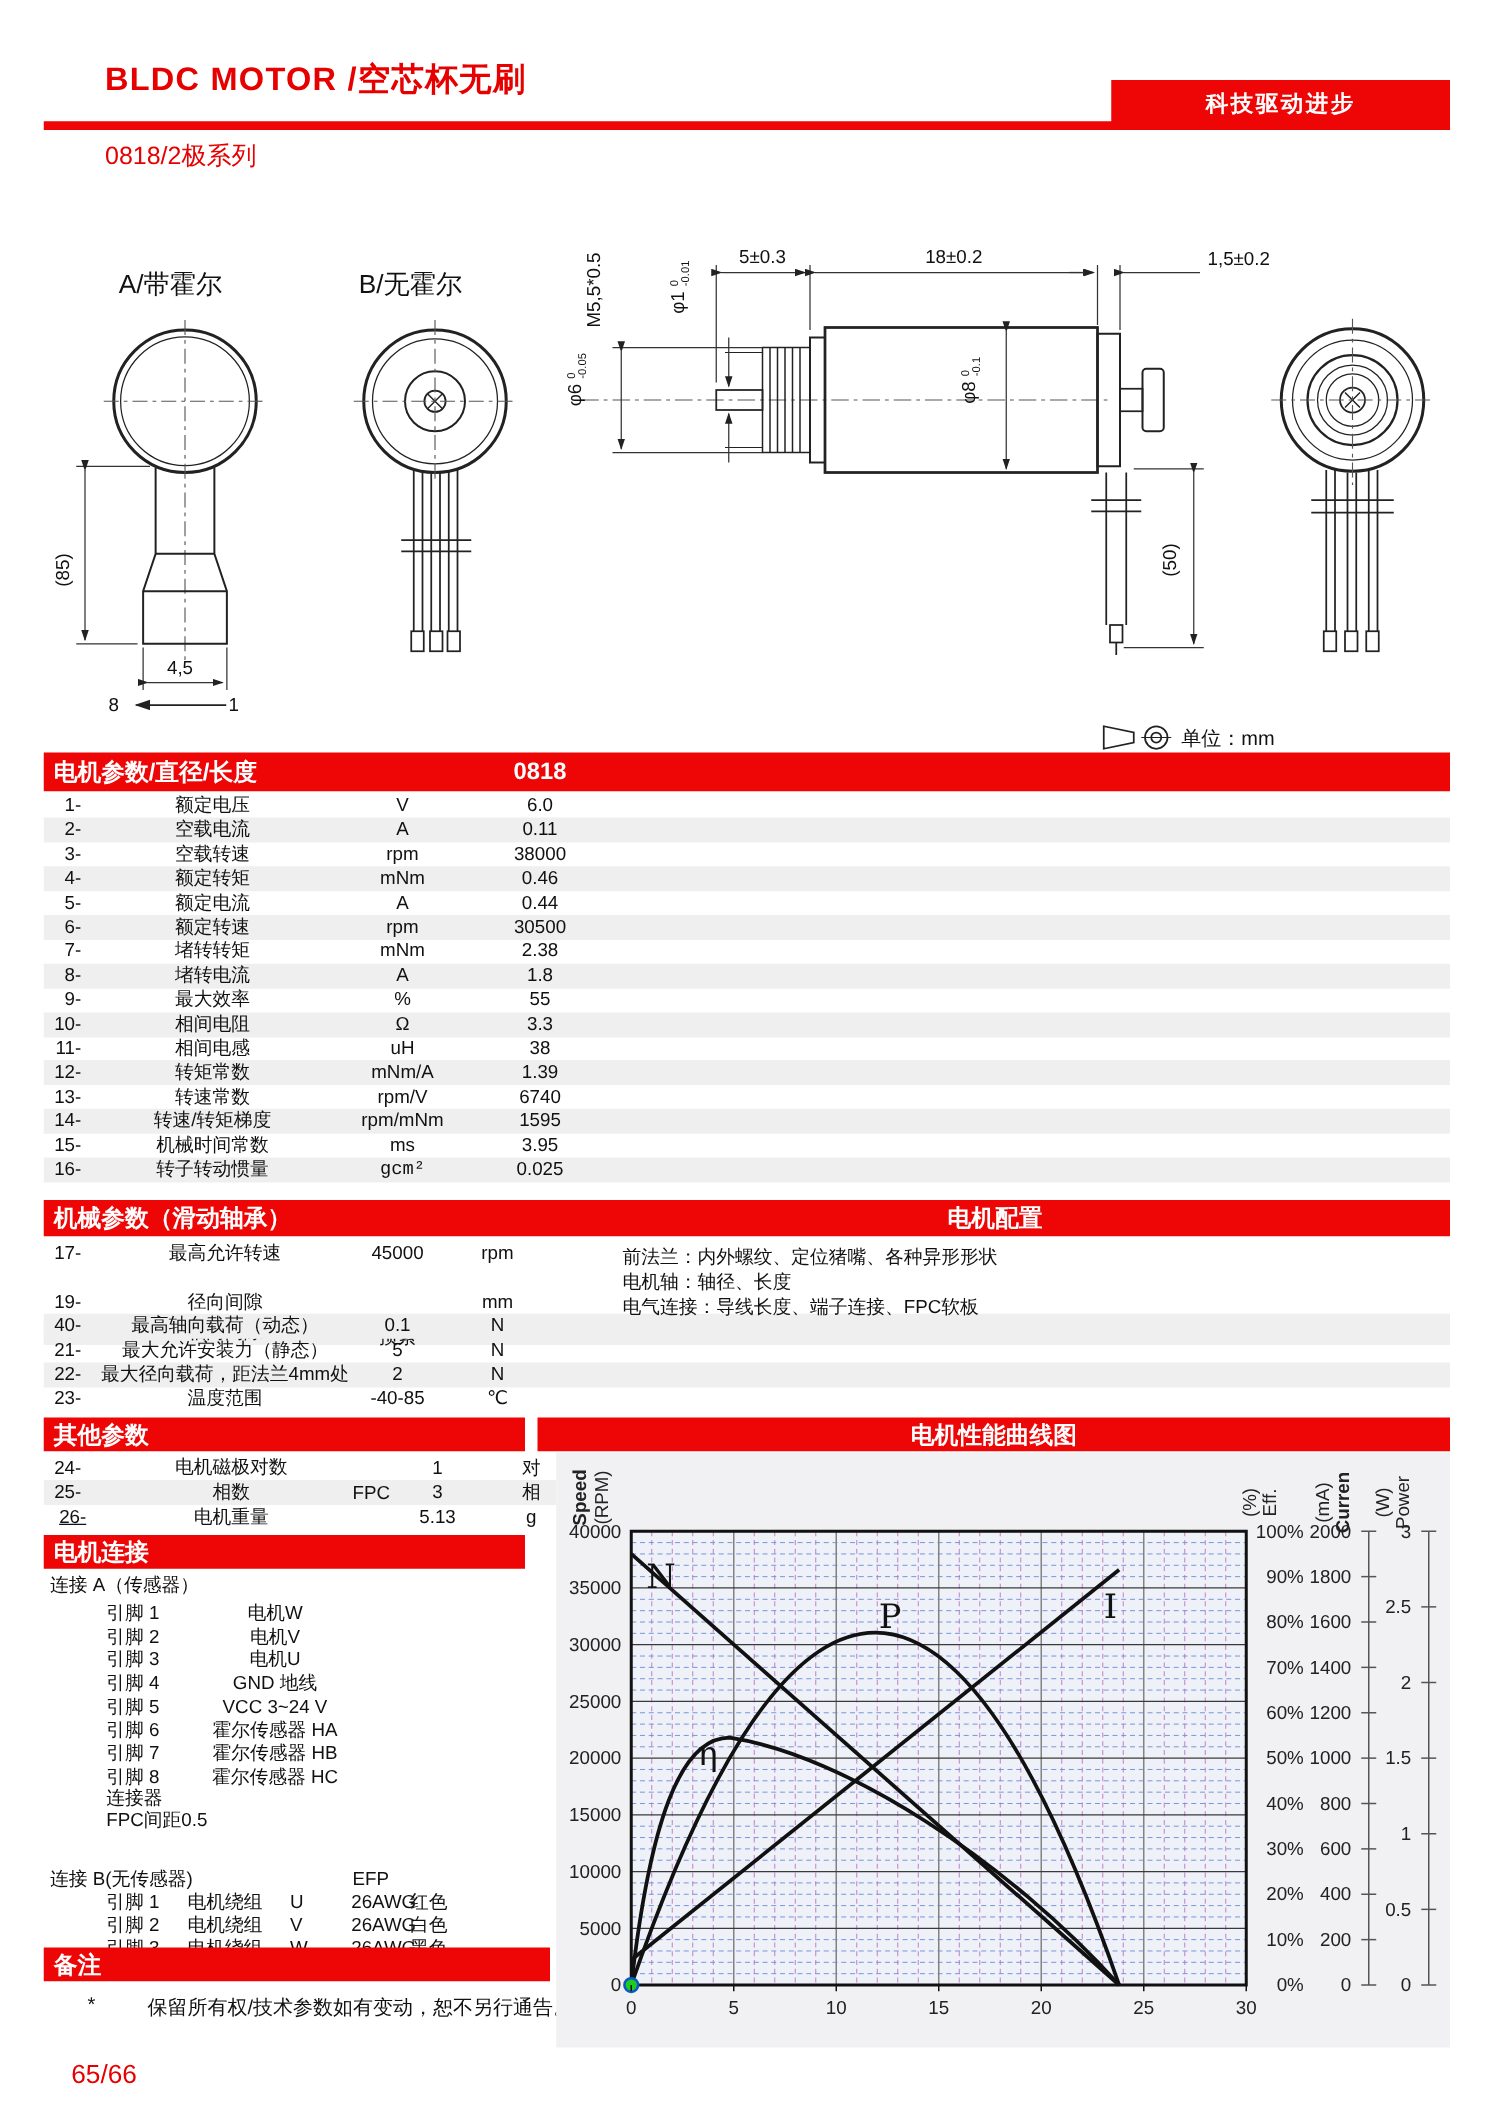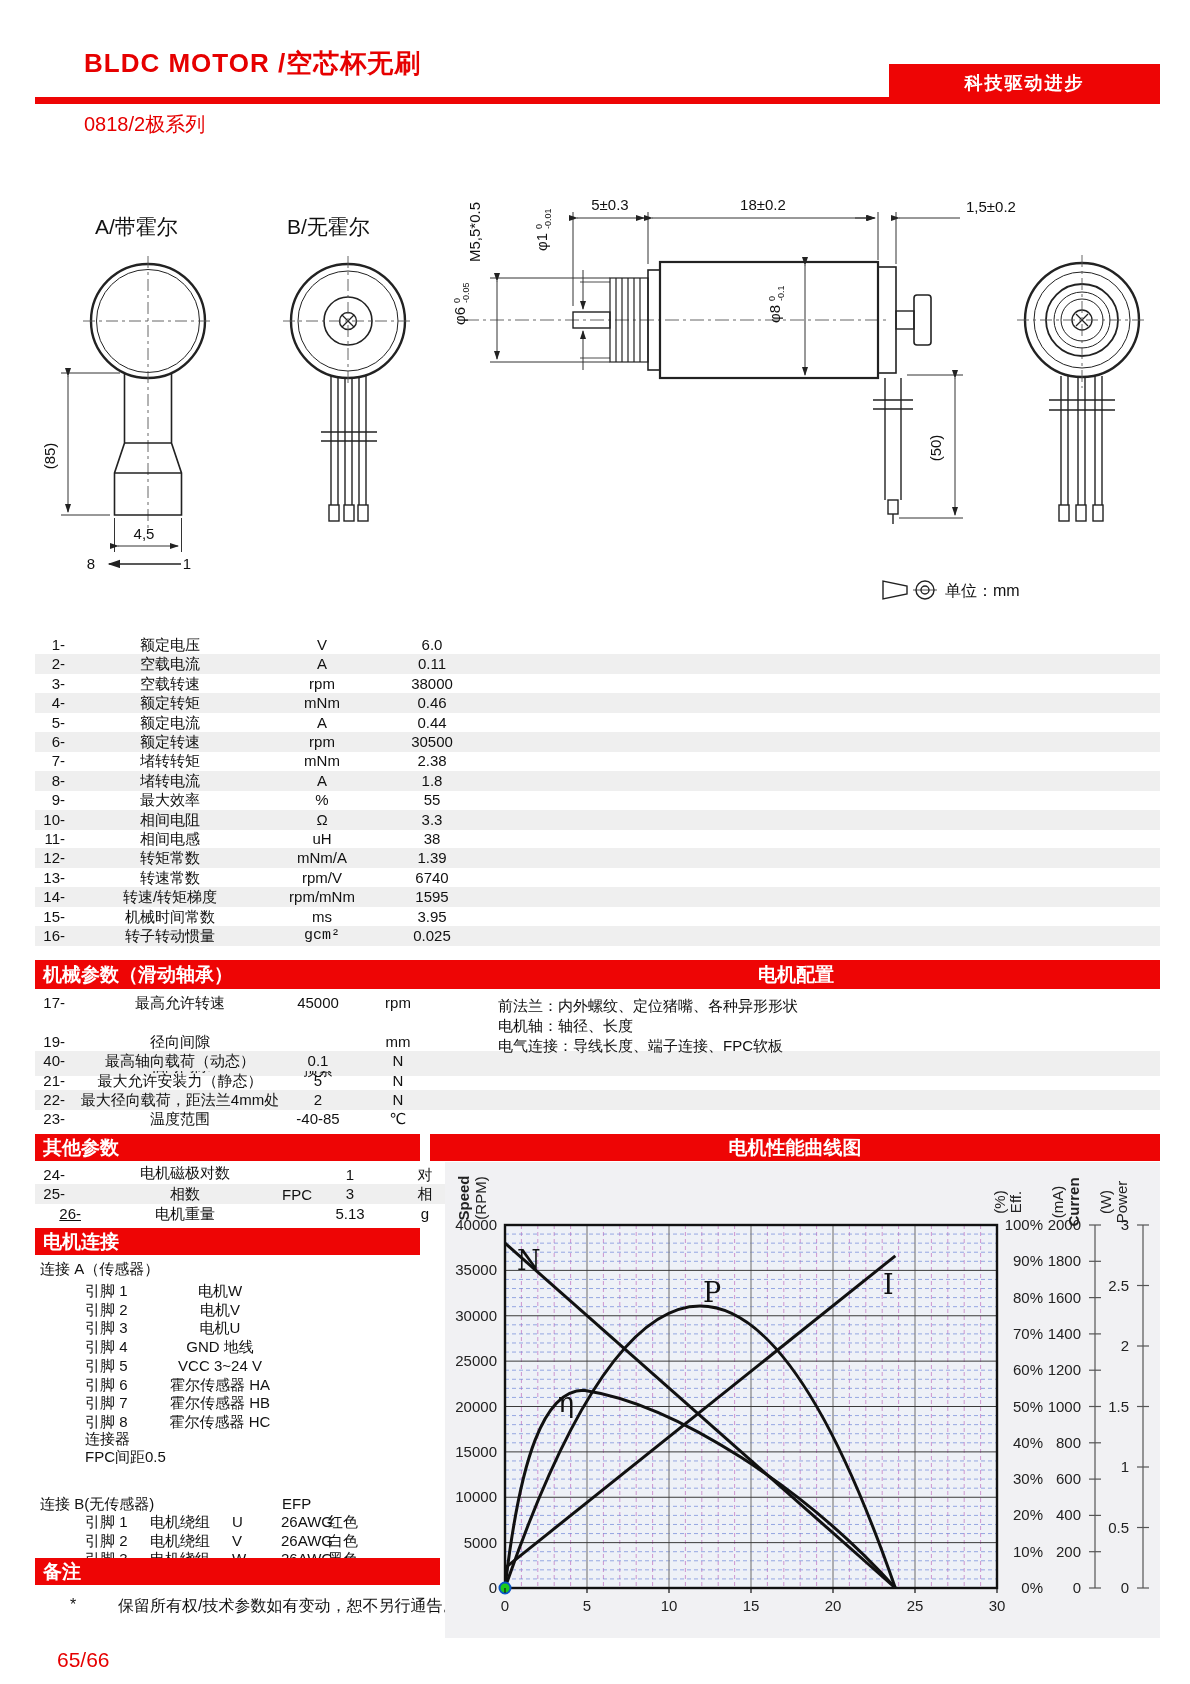--- a/index.html
+++ b/index.html
@@ -212,20 +212,24 @@
       <g stroke="#222" stroke-width="1.4">
         <polygon points="848,421 848,439 872,434 872,426"></polygon>
         <circle cx="890" cy="430" r="9"></circle>
         <circle cx="890" cy="430" r="4"></circle>
         <line x1="878" y1="430" x2="902" y2="430" stroke-width="0.8"></line>
       </g>
       <text x="910" y="436" font-size="16" fill="#111" stroke="none">单位：mm</text>
     </g>
   </svg>
 
+  <div class="abs band" style="left:35px;top:602px;width:1125px;height:31px;">
+    <span class="pad">电机参数/直径/长度</span>
+    <span style="position:absolute;left:347px;width:100px;text-align:center;">0818</span>
+  </div>
   <div id="rows1">
       <div class="trow" style="top: 635px; width: 1125px;">
         <div class="cell c-no" style="left: 0px; width: 30px;">1-</div>
         <div class="cell c-c" style="left: 35px; width: 200px;">额定电压</div>
         <div class="cell c-c" style="left: 237px; width: 100px;">V</div>
         <div class="cell c-c" style="left: 347px; width: 100px;">6.0</div>
       </div>
       <div class="trow alt" style="top: 654.4px; width: 1125px;">
         <div class="cell c-no" style="left: 0px; width: 30px;">2-</div>
         <div class="cell c-c" style="left: 35px; width: 200px;">空载电流</div>
@@ -385,21 +389,21 @@
         <div class="cell c-c" style="left: 265px; width: 100px;">1</div>
         <div class="cell c-c" style="left: 360px; width: 60px;">对</div>
       </div>
       <div class="trow alt" style="top: 1184.4px; width: 410px;">
         <div class="cell c-no" style="left: 0px; width: 30px;">25-</div>
         <div class="cell c-c" style="left: 35px; width: 230px;">相数</div>
         <div class="cell c-c" style="left: 265px; width: 100px;">3</div>
         <div class="cell c-c" style="left: 360px; width: 60px;">相</div>
       </div>
       <div class="trow" style="top: 1203.8px; width: 410px;">
-        <div class="cell c-no" style="left: 16px; width: 30px; text-decoration: underline;">26-</div>
+        <div class="cell c-no" style="left: 4px; width: 30px; text-decoration: underline;">26-</div>
         <div class="cell c-c" style="left: 35px; width: 230px;">电机重量</div>
         <div class="cell c-c" style="left: 265px; width: 100px;">5.13</div>
         <div class="cell c-c" style="left: 360px; width: 60px;">g</div>
       </div>
     </div>
 
   <div class="abs band" style="left:35px;top:1228px;width:385px;height:27px;">
     <span class="pad">电机连接</span>
   </div>
   <div class="abs conn-line" style="left:40px;top:1259px;">连接 A（传感器）</div>

